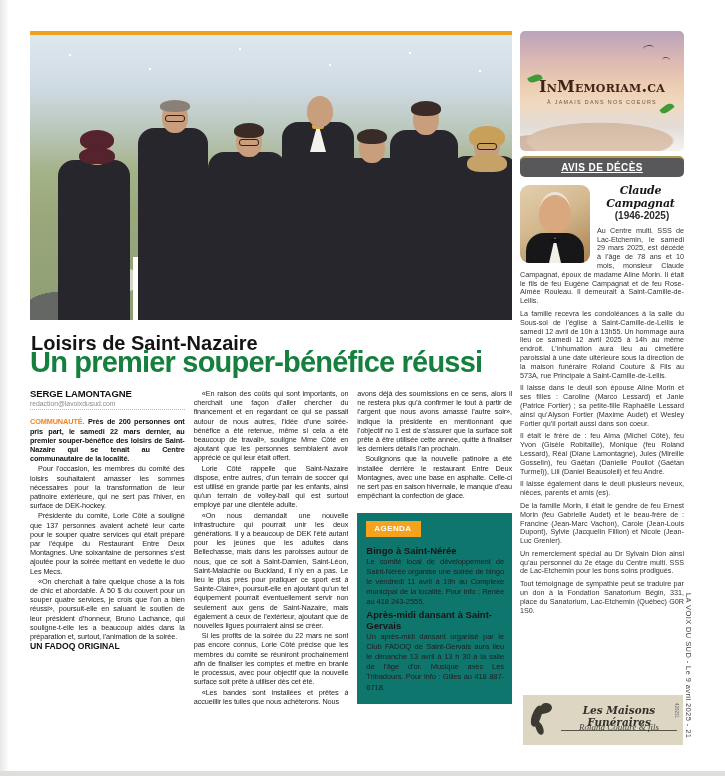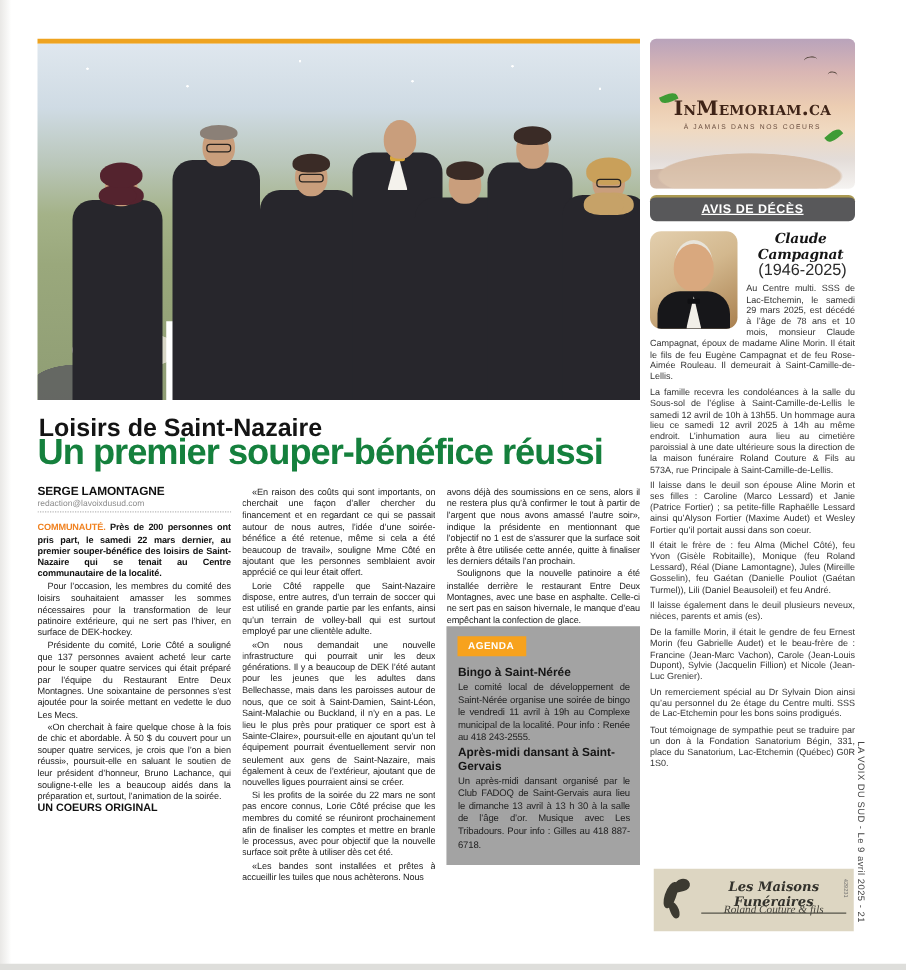--- a/index.html
+++ b/index.html
@@ -59,21 +59,21 @@
   .col p{margin:0 0 1px 0;}
   .col p.ind{text-indent:8px;}
   .byline-name{font-size:9.5px;font-weight:bold;color:#111;margin:0 0 1px 0;}
   .byline-email{font-size:6.8px;color:#8c8c8c;margin:0 0 5px 0;letter-spacing:0;}
   .byline-rule{border:none;border-bottom:1px dotted #b9b9b9;margin:0 0 7px 0;}
   .lead{font-weight:bold;color:#111;}
   .lead .lead-label{color:#f08221;}
   .subhead{font-size:8.6px;font-weight:bold;color:#111;margin:7px 0 2px 0;text-align:left;letter-spacing:0;}
 
   
-  .agenda{background:#a3a3a3;margin-top:1px;padding:8px 8px 10px 9px;min-height:165px;}
+  .agenda{background:#0f766e;margin-top:13px;padding:8px 8px 10px 9px;min-height:165px;}
   .agenda-tab{display:inline-block;background:#f7a21d;color:#fff;font-size:8px;font-weight:bold;
               padding:3px 10px 3px 8px;letter-spacing:0.4px;margin-bottom:8px;text-align:left;}
   .agenda-title{font-size:9.5px;font-weight:bold;color:#151515;margin:0 0 2px 0;text-align:left;
                 letter-spacing:0;line-height:11px;}
   .agenda-body{margin:0 0 9px 0;font-size:7.6px;line-height:10.2px;}
 
   
   .sidebar{position:absolute;left:520px;top:31px;width:164px;height:745px;}
   .inmem{position:relative;height:120px;border-radius:5px;overflow:hidden;
          background:linear-gradient(180deg,#b9a3bb 0%,#d9b6b4 22%,#eccdb2 45%,#f0d9c0 60%,#e3dcd8 80%,#f5f3f1 100%);}
@@ -103,21 +103,21 @@
         border-radius:50% 50% 46% 46%;background:#d9a87e;
         box-shadow:0 -4px 0 -1px #e8e4da;}
   .obit-photo::after{content:"";position:absolute;left:6px;bottom:-4px;width:58px;height:34px;
         background:#17171a;border-radius:18px 18px 0 0;
         box-shadow:inset 0 0 0 0 #000;}
   .obit-shirt{position:absolute;left:29px;bottom:0;width:12px;height:26px;background:#f2efe8;
         clip-path:polygon(50% 0,100% 100%,0 100%);z-index:2;}
   .obit-bow{position:absolute;left:30px;bottom:20px;width:10px;height:4px;background:#101013;z-index:3;border-radius:1px;}
   .obit-name{margin-left:55px;text-align:center;font-family:"DejaVu Serif",serif;font-style:italic;
         font-weight:bold;font-size:11px;color:#161616;line-height:13px;letter-spacing:-0.2px;}
-  .obit-years{margin:2px 0 6px 80px;text-align:center;font-size:13px;font-weight:normal;color:#2b2b2b;}
+  .obit-years{margin:2px 0 6px 80px;text-align:center;font-size:10px;font-weight:bold;color:#2b2b2b;}
   .funeral{position:absolute;left:3px;top:664px;width:160px;height:50px;background:#ddd6c2;
            overflow:hidden;}
   .fun-logo{position:absolute;left:7px;top:8px;width:26px;height:34px;}
   .fun-logo i{position:absolute;display:block;background:#3c3a31;}
   .fun-logo .p1{left:2px;top:2px;width:9px;height:22px;border-radius:60% 40% 50% 50%;transform:rotate(18deg);}
   .fun-logo .p2{left:10px;top:0;width:12px;height:10px;border-radius:50% 50% 50% 0;transform:rotate(-12deg);}
   .fun-logo .p3{left:6px;top:18px;width:7px;height:14px;border-radius:40% 60% 50% 50%;transform:rotate(-20deg);}
   .fun-line1{position:absolute;left:38px;top:9px;width:116px;text-align:center;
              font-family:"DejaVu Serif",serif;font-style:italic;font-weight:bold;font-size:10.5px;
              color:#33322c;border-bottom:1px solid #55544a;padding-bottom:2px;}
@@ -174,21 +174,21 @@
 
   <div class="columns">
     <div class="col">
       <p class="byline-name">SERGE LAMONTAGNE</p>
       <p class="byline-email">redaction@lavoixdusud.com</p>
       <hr class="byline-rule">
       <p class="lead"><span class="lead-label">COMMUNAUTÉ.</span><span> Près de 200 personnes ont pris part, le samedi 22 mars dernier, au premier souper-bénéfice des loisirs de Saint-Nazaire qui se tenait au Centre communautaire de la localité.</span></p>
       <p class="ind">Pour l’occasion, les membres du comité des loisirs souhaitaient amasser les sommes nécessaires pour la transformation de leur patinoire extérieure, qui ne sert pas l’hiver, en surface de DEK-hockey.</p>
       <p class="ind">Présidente du comité, Lorie Côté a souligné que 137 personnes avaient acheté leur carte pour le souper quatre services qui était préparé par l’équipe du Restaurant Entre Deux Montagnes. Une soixantaine de personnes s’est ajoutée pour la soirée mettant en vedette le duo Les Mecs.</p>
       <p class="ind">«On cherchait à faire quelque chose à la fois de chic et abordable. À 50 $ du couvert pour un souper quatre services, je crois que l’on a bien réussi», poursuit-elle en saluant le soutien de leur président d’honneur, Bruno Lachance, qui souligne-t-elle les a beaucoup aidés dans la préparation et, surtout, l’animation de la soirée.</p>
-      <p class="subhead">UN COEURS ORIGINAL</p>
+      <p class="subhead">UN FADOQ ORIGINAL</p>
     </div>
     <div class="col">
       <p class="ind">«En raison des coûts qui sont importants, on cherchait une façon d’aller chercher du financement et en regardant ce qui se passait autour de nous autres, l’idée d’une soirée-bénéfice a été retenue, même si cela a été beaucoup de travail», souligne Mme Côté en ajoutant que les personnes semblaient avoir apprécié ce qui leur était offert.</p>
       <p class="ind">Lorie Côté rappelle que Saint-Nazaire dispose, entre autres, d’un terrain de soccer qui est utilisé en grande partie par les enfants, ainsi qu’un terrain de volley-ball qui est surtout employé par une clientèle adulte.</p>
       <p class="ind">«On nous demandait une nouvelle infrastructure qui pourrait unir les deux générations. Il y a beaucoup de DEK l’été autant pour les jeunes que les adultes dans Bellechasse, mais dans les paroisses autour de nous, que ce soit à Saint-Damien, Saint-Léon, Saint-Malachie ou Buckland, il n’y en a pas. Le lieu le plus près pour pratiquer ce sport est à Sainte-Claire», poursuit-elle en ajoutant qu’un tel équipement pourrait éventuellement servir non seulement aux gens de Saint-Nazaire, mais également à ceux de l’extérieur, ajoutant que de nouvelles ligues pourraient ainsi se créer.</p>
       <p class="ind">Si les profits de la soirée du 22 mars ne sont pas encore connus, Lorie Côté précise que les membres du comité se réuniront prochainement afin de finaliser les comptes et mettre en branle le processus, avec pour objectif que la nouvelle surface soit prête à utiliser dès cet été.</p>
       <p class="ind">«Les bandes sont installées et prêtes à accueillir les tuiles que nous achèterons. Nous</p>
     </div>
     <div class="col">
       <p>avons déjà des soumissions en ce sens, alors il ne restera plus qu’à confirmer le tout à partir de l’argent que nous avons amassé l’autre soir», indique la présidente en mentionnant que l’objectif no 1 est de s’assurer que la surface soit prête à être utilisée cette année, quitte à finaliser les derniers détails l’an prochain.</p>

